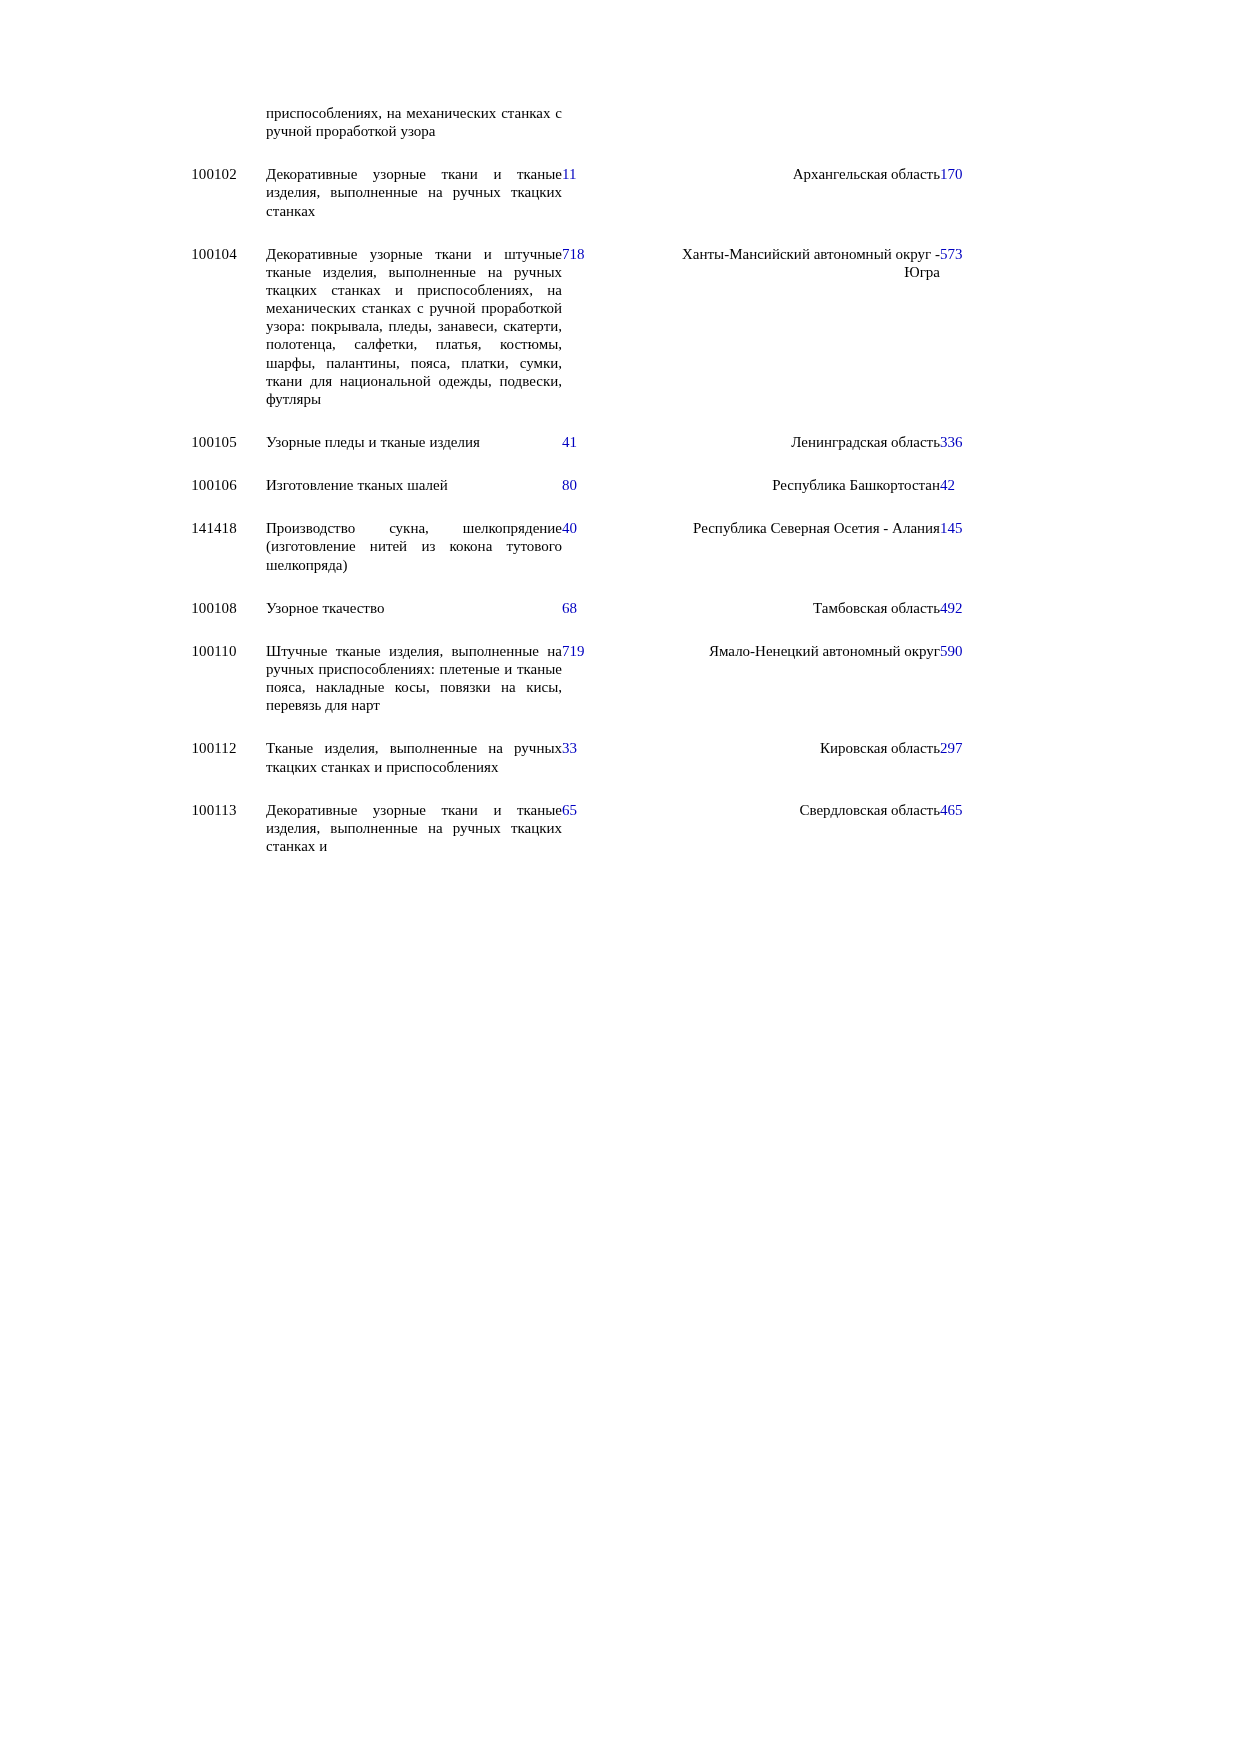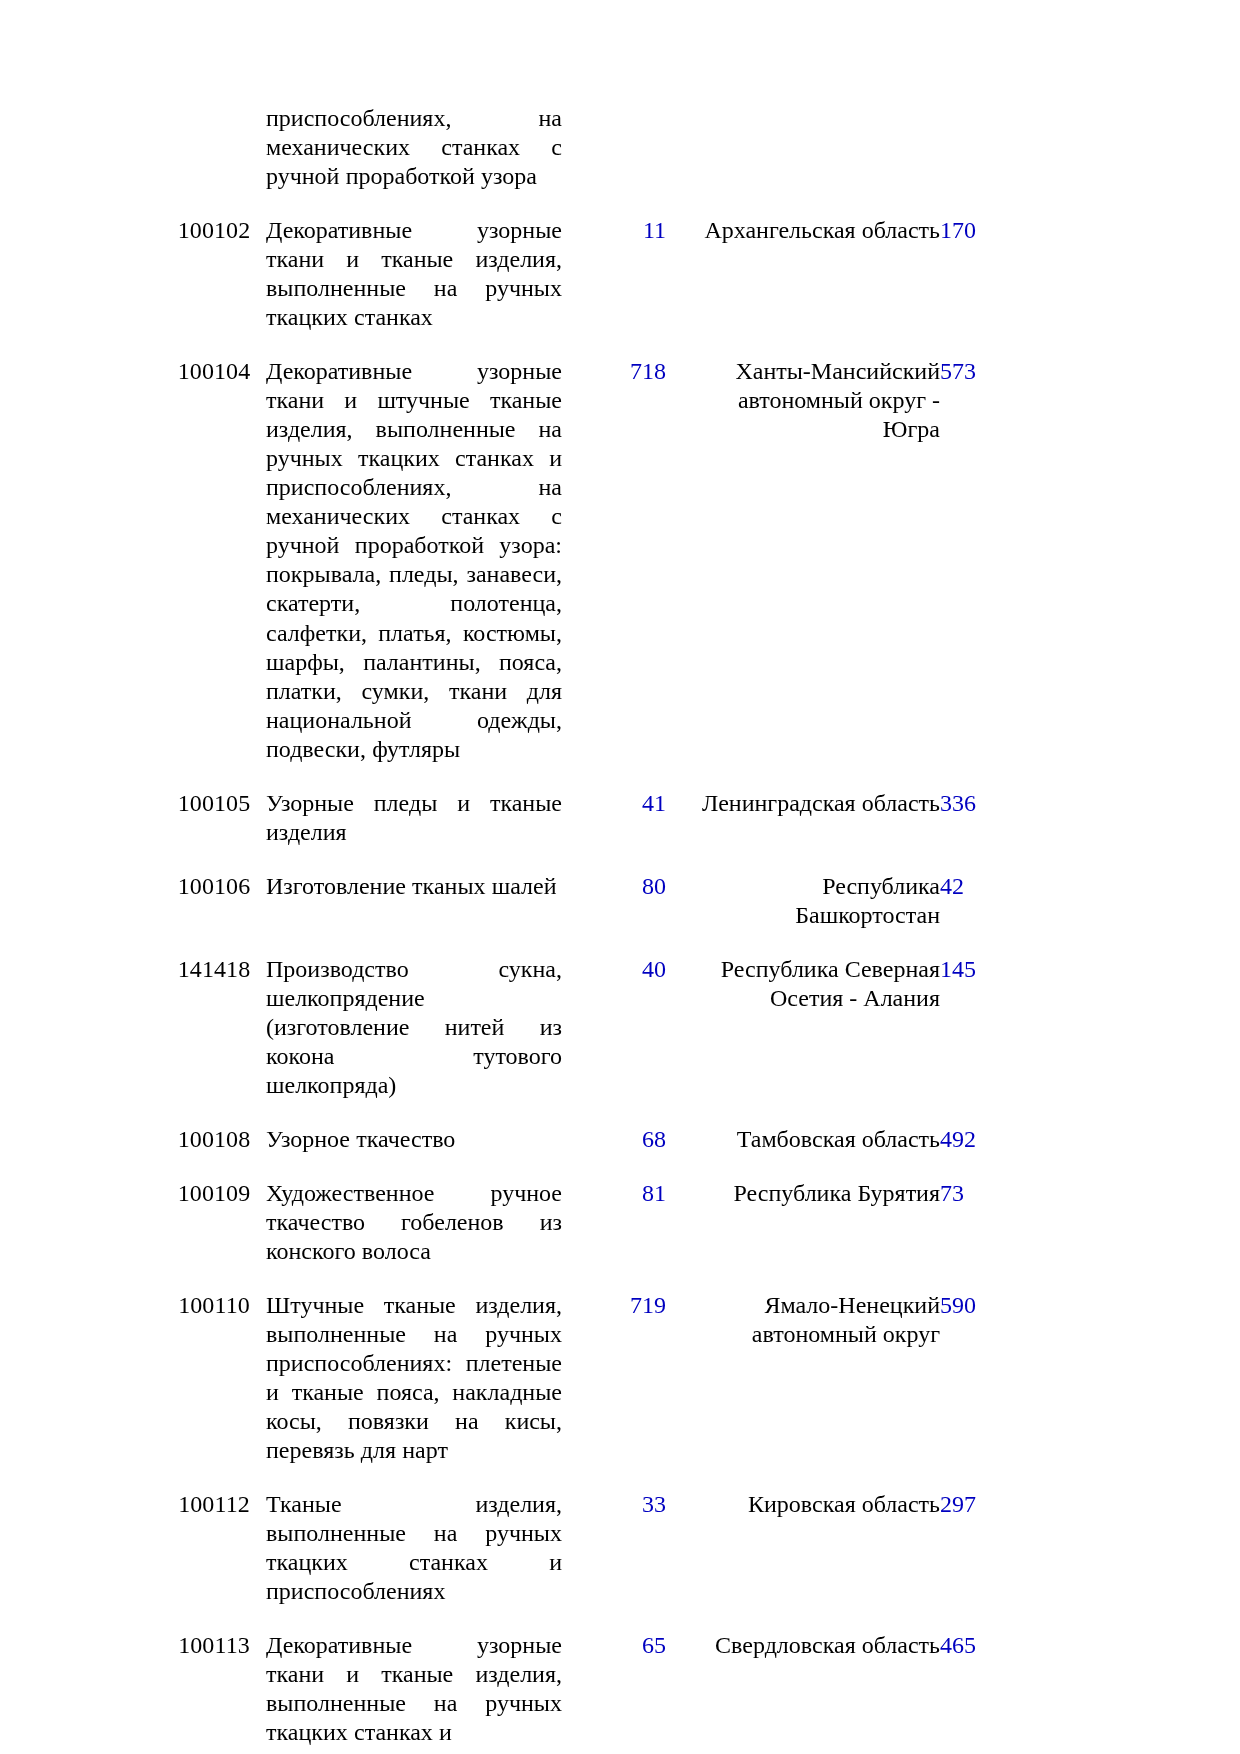--- a/index.html
+++ b/index.html
@@ -18,21 +18,21 @@
     height: 1754px;
     background: #ffffff;
     box-sizing: border-box;
     padding: 104px 140px 60px 172px;
     overflow: hidden;
   }
   table.registry {
     width: 928px;
     border-collapse: collapse;
     table-layout: fixed;
-    font-size: 24px;
+    font-size: 15px;
     line-height: 1.21;
   }
   table.registry col.c-code    { width: 84px;  }
   table.registry col.c-gap1    { width: 10px;  }
   table.registry col.c-desc    { width: 296px; }
   table.registry col.c-num1    { width: 104px; }
   table.registry col.c-gap2    { width: 12px;  }
   table.registry col.c-region  { width: 262px; }
   table.registry col.c-num2    { width: 160px; }
 
@@ -49,21 +49,21 @@
     white-space: nowrap;
     letter-spacing: 0.1px;
   }
   .desc {
     text-align: justify;
     text-align-last: left;
     hyphens: none;
     word-spacing: 0.2px;
   }
   .num {
-    text-align: right;
+    text-align: left;
     color: #0000c0;
     white-space: nowrap;
   }
   .num.blue-right {
     text-align: left;
   }
   .region {
     text-align: right;
   }
   .spacer-cell { font-size: 0; line-height: 0; }
@@ -158,29 +158,20 @@
         <tr class="row">
           <td class="code">100108</td>
           <td class="spacer-cell"></td>
           <td class="desc">Узорное ткачество</td>
           <td class="num">68</td>
           <td class="spacer-cell"></td>
           <td class="region">Тамбовская область</td>
           <td class="num blue-right">492</td>
         </tr>
         <tr class="row">
-          <td class="code">100109</td>
-          <td class="spacer-cell"></td>
-          <td class="desc">Художественное ручное ткачество гобеленов из конского волоса</td>
-          <td class="num">81</td>
-          <td class="spacer-cell"></td>
-          <td class="region">Республика Бурятия</td>
-          <td class="num blue-right">73</td>
-        </tr>
-        <tr class="row">
           <td class="code">100110</td>
           <td class="spacer-cell"></td>
           <td class="desc">Штучные тканые изделия, выполненные на ручных приспособлениях: плетеные и тканые пояса, накладные косы, повязки на кисы, перевязь для нарт</td>
           <td class="num">719</td>
           <td class="spacer-cell"></td>
           <td class="region">Ямало-Ненецкий автономный округ</td>
           <td class="num blue-right">590</td>
         </tr>
         <tr class="row">
           <td class="code">100112</td>

